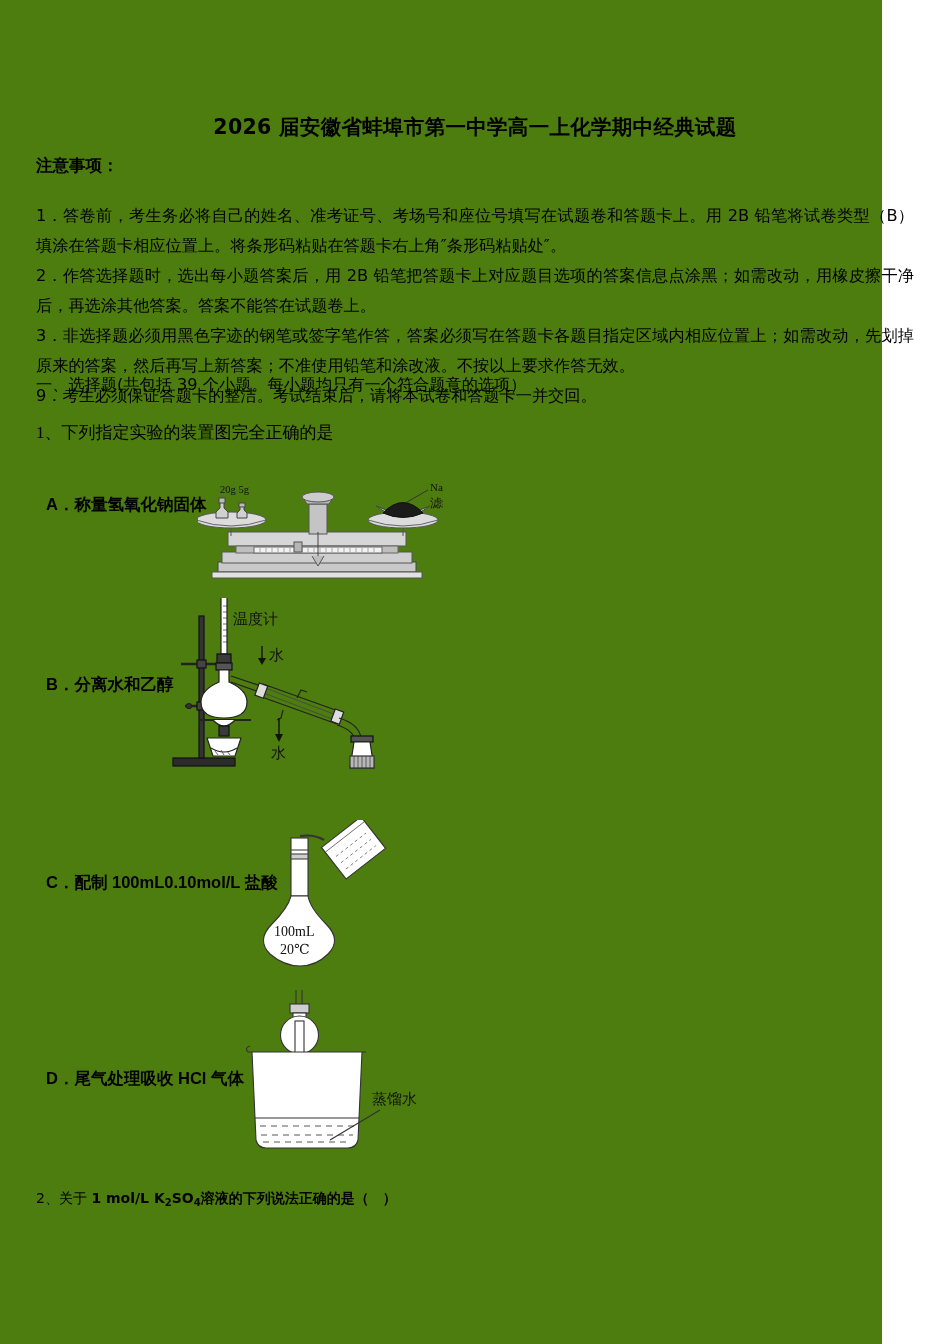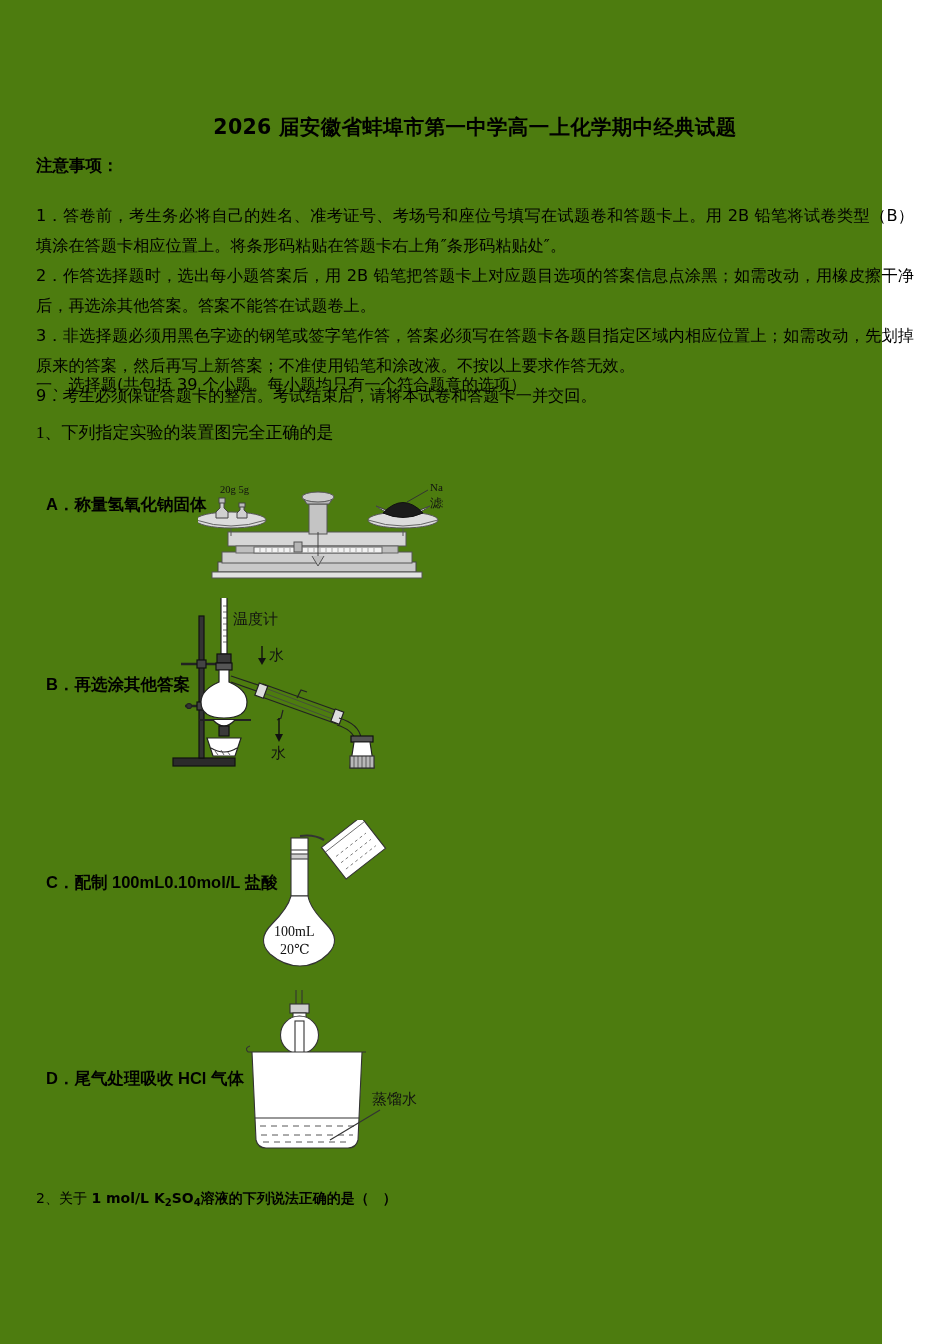--- a/index.html
+++ b/index.html
@@ -183,21 +183,21 @@
         <path d="M185 33 Q205 12 225 33 Q205 42 185 33 Z" fill="#1b1b1b" stroke="#111"></path>
 
         <line x1="209" y1="22" x2="230" y2="10" stroke="#333"></line>
       </g>
       <text class="lbl-en" x="22" y="13" font-size="10.5">20g 5g</text>
       <text class="lbl-en" x="232" y="11" font-size="11">NaOH</text>
       <text class="lbl" x="232" y="27" font-size="12">滤纸</text>
     </svg>
   </div>
 
-  <div class="opt-label opt-b"><span>B．</span><span>再选涂其他答案</span></div>
+  <div class="opt-label opt-b"><span>B．</span><span>分离水和乙醇</span></div>
 
   <div class="fig fig-b">
     <svg width="245" height="175" viewBox="0 0 245 175">
       <g stroke="#222" fill="none" stroke-width="1.2">
 
         <rect x="18" y="160" width="62" height="8" fill="#2b2b2b" stroke="#111"></rect>
         <rect x="44" y="18" width="5" height="142" fill="#333" stroke="#111"></rect>
 
         <line x1="26" y1="66" x2="74" y2="66" stroke="#222" stroke-width="2.5"></line>
         <rect x="42" y="62" width="9" height="8" fill="#444" stroke="#111"></rect>

